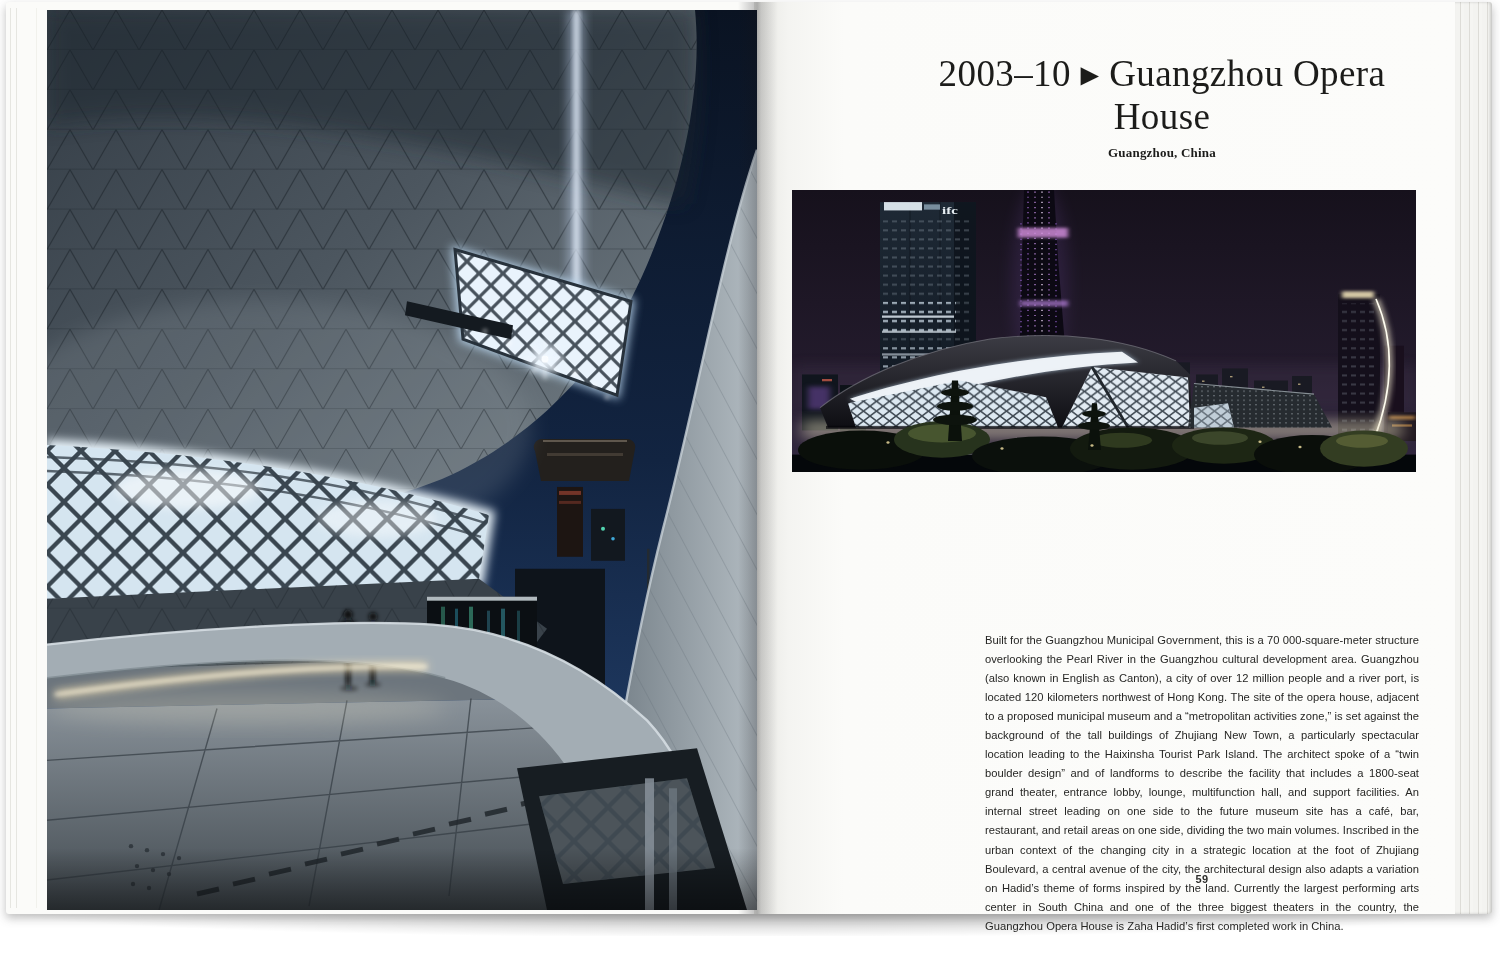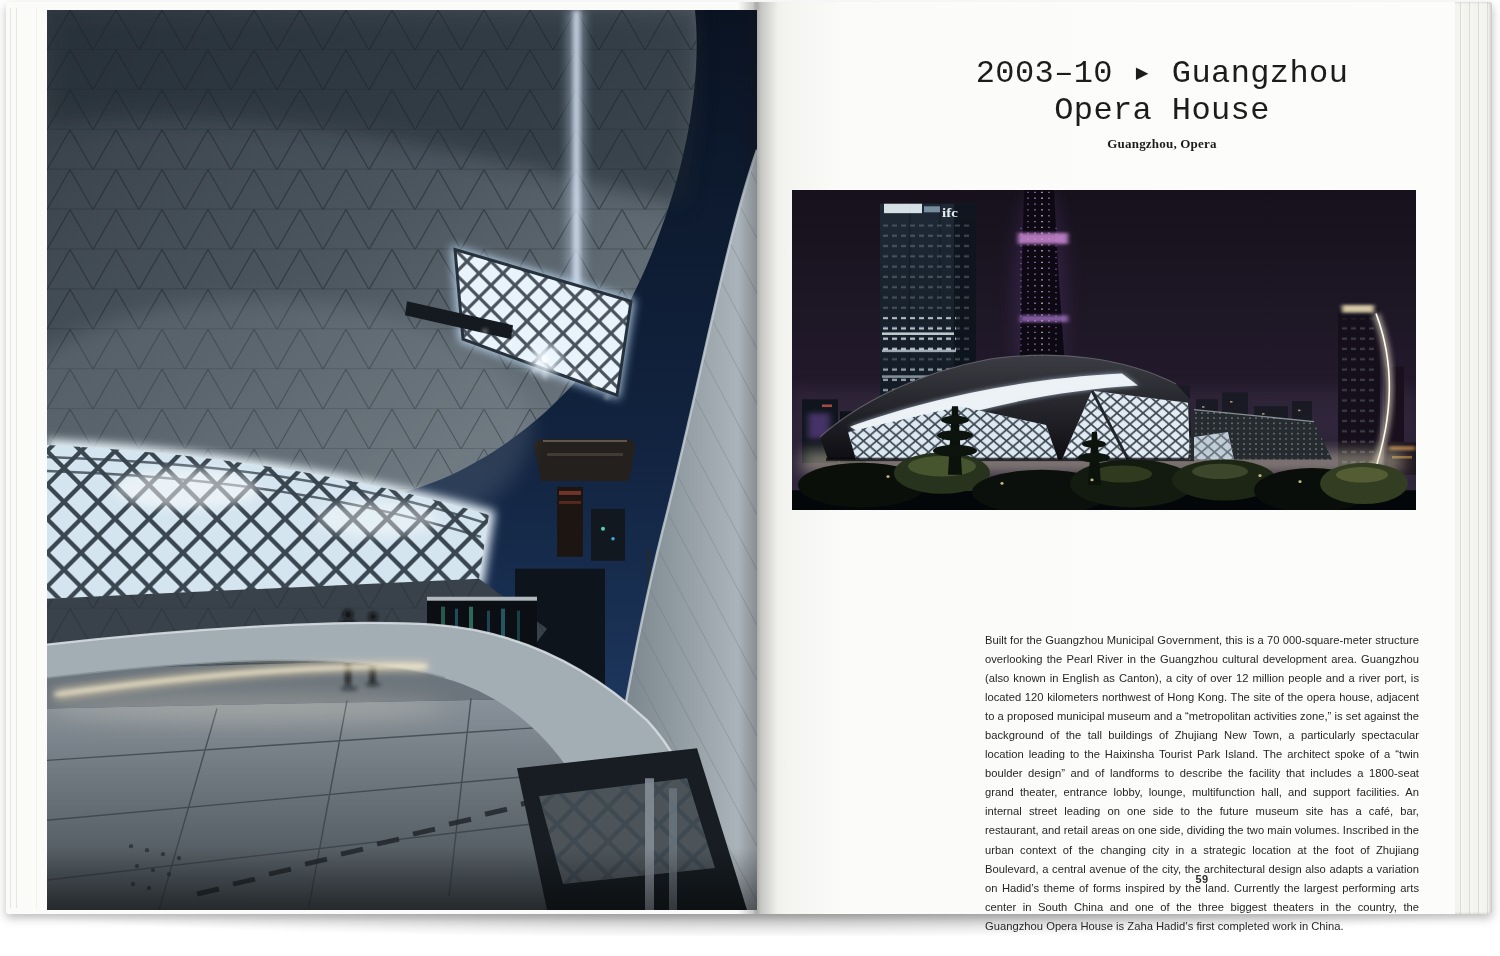--- a/index.html
+++ b/index.html
@@ -15,24 +15,24 @@
   .right-page-bg{position:absolute;left:748px;top:0;width:702px;height:912px;
     background:linear-gradient(90deg,#e6e6e2 0px,#f4f4f1 34px,#fbfbf9 90px,#fcfcfa 100%);}
   
   .fore-right{position:absolute;left:1449px;top:0;width:37px;height:912px;border-radius:0 3px 3px 0;
     background:repeating-linear-gradient(90deg,#f3f3f0 0 5px,#dddcd7 5px 6px,#f5f5f2 6px 9px);
     box-shadow:inset -2px 0 3px rgba(0,0,0,.18);}
   
   .gutter{position:absolute;left:732px;top:0;width:40px;height:912px;
     background:linear-gradient(90deg,rgba(0,0,0,0) 0%,rgba(20,20,25,.28) 48%,rgba(20,20,25,.16) 58%,rgba(0,0,0,0) 100%);}
   .photo-left{position:absolute;left:41px;top:8px;width:710px;height:900px;overflow:hidden;background:#1a2430;}
-  .photo-right{position:absolute;left:786px;top:188px;width:624px;height:320px;overflow:hidden;background:#fca5a5;}
+  .photo-right{position:absolute;left:786px;top:188px;width:624px;height:282px;overflow:hidden;background:#fca5a5;}
   .photo-left svg,.photo-right svg{display:block;width:100%;height:100%;}
   .rp-header{position:absolute;left:926px;top:50px;width:460px;text-align:center;color:#1c1c1a;}
-  .rp-title{font-family:Liberation Mono, monospace;font-size:32px;letter-spacing:.4px;font-weight:400;}
+  .rp-title{font-family:Liberation Serif, serif;font-size:37px;letter-spacing:.4px;font-weight:400;}
   .rp-subtitle{font-family:"Liberation Serif",serif;font-size:13px;font-weight:700;margin-top:7px;letter-spacing:.2px;}
   .rp-caption{position:absolute;left:782px;top:591px;width:188px;color:#1f1f1d;
     font-size:9.4px;line-height:15px;letter-spacing:-0.05px;}
   .cap-bold{font-weight:700;}
   .cap-label{font-weight:400;margin-top:15px;color:#2b2b29;}
   .cap-bold2{font-weight:700;margin-top:1px;}
   .rp-body{position:absolute;left:979px;top:581px;width:434px;color:#262624;
     font-size:11.2px;line-height:19.05px;text-align:justify;letter-spacing:.02px;margin-top:48px;}
   .rp-pagenum{position:absolute;left:979px;top:871px;width:434px;text-align:center;
     font-size:11px;font-weight:700;color:#2e2e2c;letter-spacing:.5px;}
@@ -226,21 +226,21 @@
           <rect x="598" y="770" width="9" height="132" fill="#87919a" opacity=".85"></rect>
           <rect x="622" y="780" width="8" height="122" fill="#6d7780" opacity=".8"></rect>
         </g>
 
         <rect x="0" y="840" width="710" height="62" fill="url(#LfadeB)"></rect>
       </svg>
     </div>
 
     <div class="rp-header">
       <div class="rp-title">2003–10 ▸ Guangzhou Opera House</div>
-      <div class="rp-subtitle">Guangzhou, Opera</div>
+      <div class="rp-subtitle">Guangzhou, China</div>
     </div>
 
     <div class="photo-right">
       <svg viewBox="0 0 624 373" preserveAspectRatio="none">
         <defs>
           <linearGradient id="RskyG" x1="0" y1="0" x2="0" y2="1">
             <stop offset="0" stop-color="#16111c"></stop>
               <stop offset=".6" stop-color="#221a2b"></stop>
               <stop offset="1" stop-color="#332941"></stop>
           </linearGradient>

